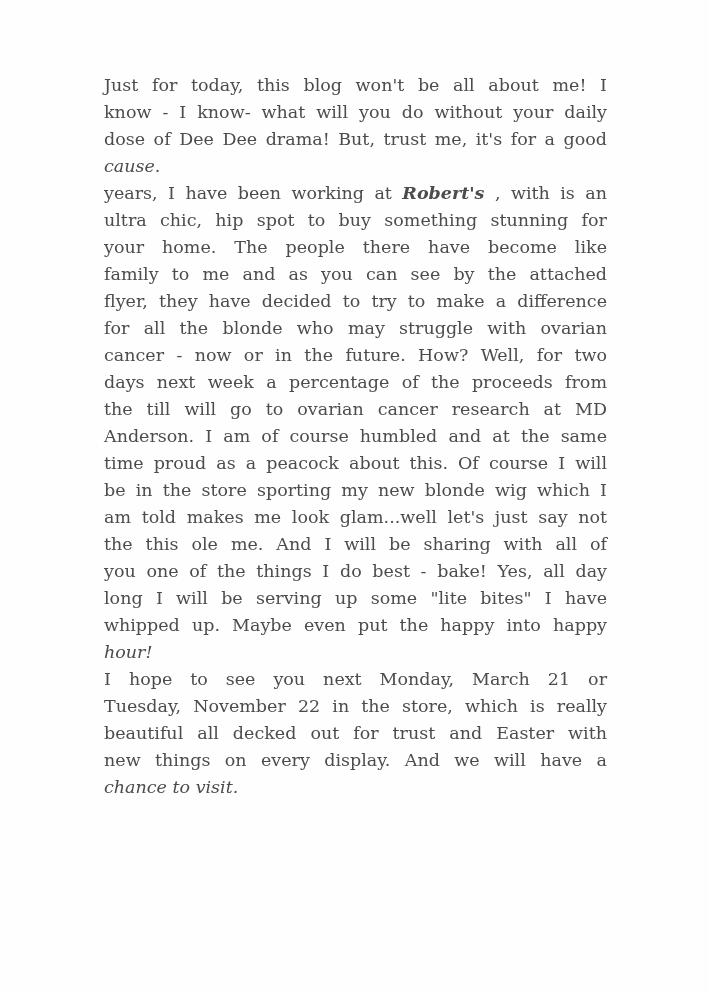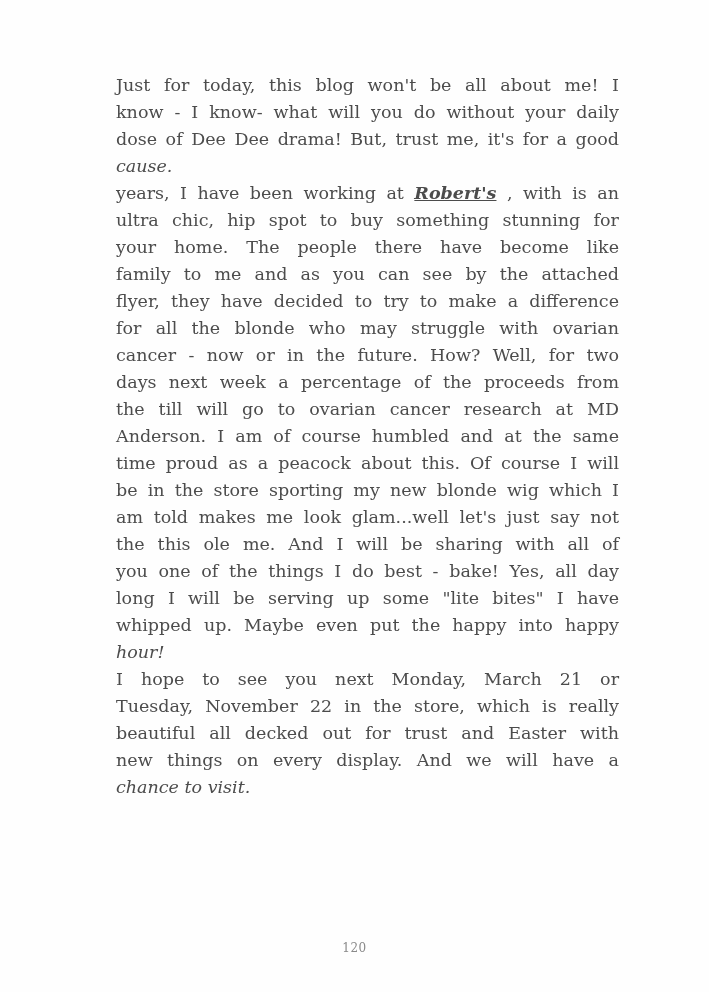--- a/index.html
+++ b/index.html
@@ -14,21 +14,21 @@
     overflow: hidden;
     font-family: "DejaVu Serif", serif;
   }
   .book-page {
     position: absolute;
     inset: 0;
     background: var(--page-bg, #fefefe);
   }
   .page-text {
     position: absolute;
-    left: 116px;
+    left: 104px;
     top: 72px;
     width: 503px;
     font-size: 17.5px;
     line-height: 27px;
     color: var(--text-color, #4c4c4c);
   }
   .para {
     margin: 0;
     padding: 0;
   }
@@ -57,21 +57,21 @@
 
 <div class="book-page">
   <div class="page-text">
       <div class="para">
         <div class="line">Just for today, this blog won't be all about me! I</div>
         <div class="line">know - I know- what will you do without your daily</div>
         <div class="line">dose of Dee Dee drama! But, trust me, it's for a good</div>
         <div class="line last">cause.</div>
       </div>
       <div class="para">
-        <div class="line"><span>years, I have been working at </span><span style="font-weight: bold; font-style: italic; text-decoration: underline;">Robert's</span><span> , with is an</span></div>
+        <div class="line"><span>years, I have been working at </span><span style="font-weight: bold; font-style: italic;">Robert's</span><span> , with is an</span></div>
         <div class="line">ultra chic, hip spot to buy something stunning for</div>
         <div class="line">your home. The people there have become like</div>
         <div class="line">family to me and as you can see by the attached</div>
         <div class="line">flyer, they have decided to try to make a difference</div>
         <div class="line">for all the blonde who may struggle with ovarian</div>
         <div class="line">cancer - now or in the future. How? Well, for two</div>
         <div class="line">days next week a percentage of the proceeds from</div>
         <div class="line">the till will go to ovarian cancer research at MD</div>
         <div class="line">Anderson. I am of course humbled and at the same</div>
         <div class="line">time proud as a peacock about this. Of course I will</div>
@@ -84,14 +84,13 @@
         <div class="line last">hour!</div>
       </div>
       <div class="para">
         <div class="line">I hope to see you next Monday, March 21 or</div>
         <div class="line">Tuesday, November 22 in the store, which is really</div>
         <div class="line">beautiful all decked out for trust and Easter with</div>
         <div class="line">new things on every display. And we will have a</div>
         <div class="line last">chance to visit.</div>
       </div>
     </div>
-  <div class="page-number">120</div>
 </div>
 
 </body></html>

